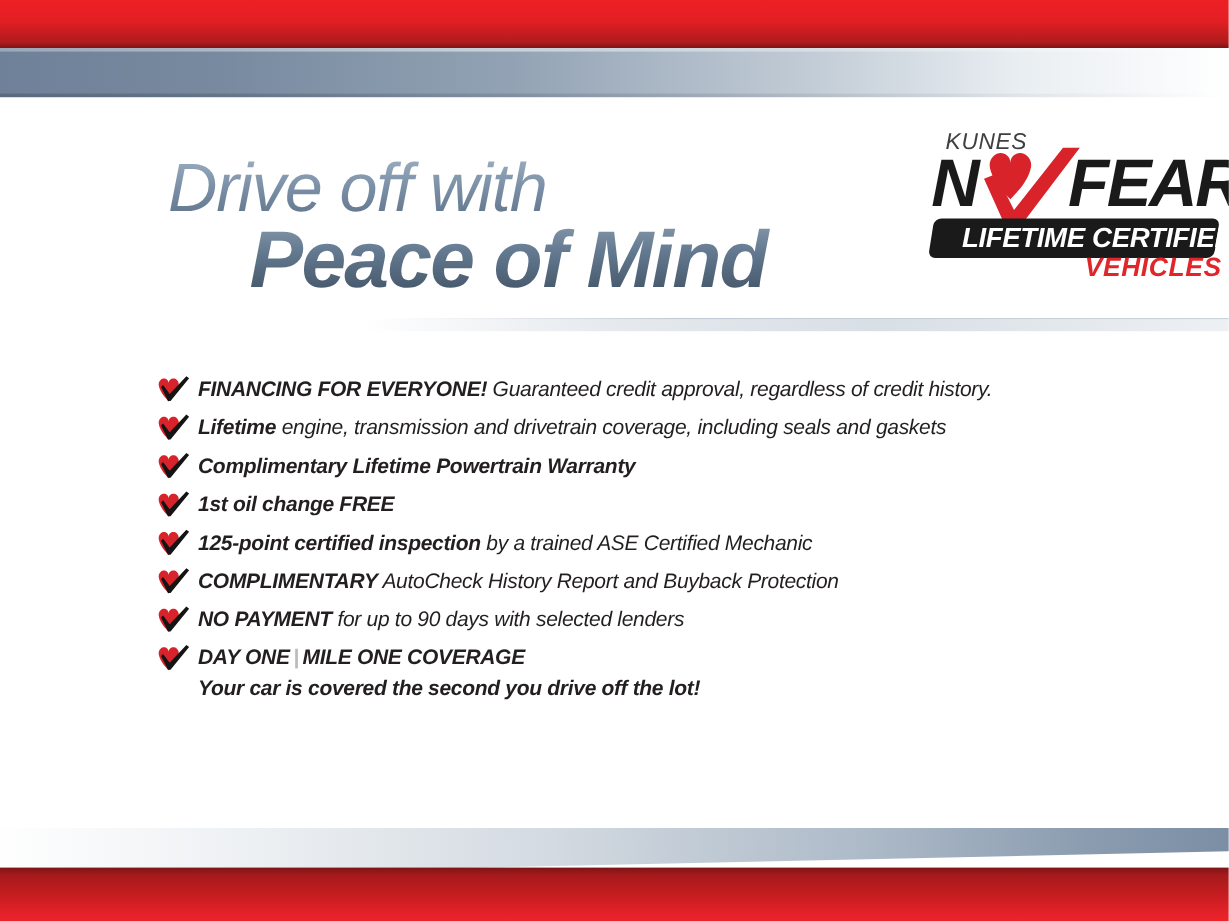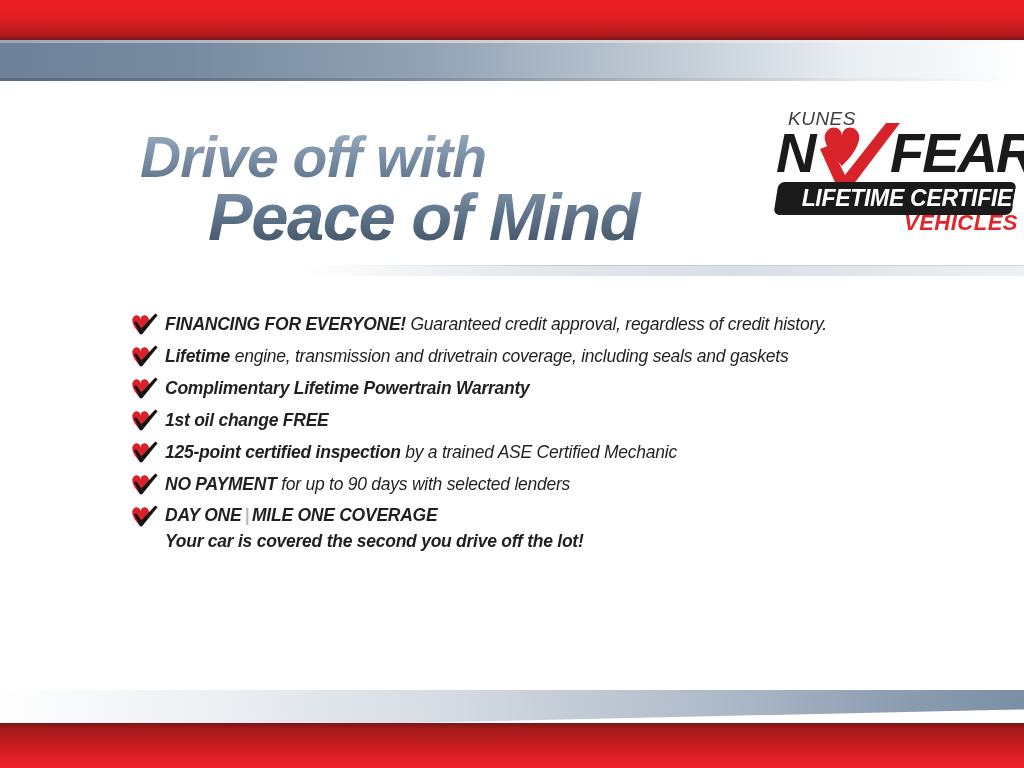--- a/index.html
+++ b/index.html
@@ -82,21 +82,21 @@
   
   .headline-block {
     position: absolute;
     left: 140px;
     top: 128px;
     width: 600px;
   }
   .headline-line1 {
     font-family: "Liberation Sans", sans-serif;
     font-style: italic;
-    font-weight: 700;
+    font-weight: 400;
     font-size: 57px;
     line-height: 58px;
     letter-spacing: -1px;
     background: linear-gradient(to bottom, #9fb0c2 0%, #7d92a8 45%, #5d7288 100%);
     -webkit-background-clip: text;
     background-clip: text;
     color: transparent;
     -webkit-text-fill-color: transparent;
     white-space: nowrap;
   }
@@ -367,20 +367,27 @@
     </div>
 
     <div class="bullet-row">
       <svg class="bullet-icon" viewBox="0 0 28 22">
         <path d="M9.5 6.5 C9.5 2.6, 5.2 1.1, 2.8 3.6 C1.1 5.3, 0.9 7.1, 1.6 9.6 C2.8 14.2, 6.7 18.6, 9.6 21.5 C12.5 18.6, 16.4 14.2, 17.6 9.6 C18.3 7.1, 18.1 5.3, 16.4 3.6 C14 1.1, 9.5 2.6, 9.5 6.5 Z" fill="#d8232a"></path>
         <path d="M3.2 9.6 L4.9 7.9 L10.4 15.3 L24.3 0.5 L26.6 2.2 L11.1 21.2 L9.0 21.2 Z" fill="#141414"></path>
       </svg>
       <div class="bullet-text"><b>125-point certified inspection</b><span class="lite"> by a trained ASE Certified Mechanic</span></div>
     </div>
 
+    <div class="bullet-row">
+      <svg class="bullet-icon" viewBox="0 0 28 22">
+        <path d="M9.5 6.5 C9.5 2.6, 5.2 1.1, 2.8 3.6 C1.1 5.3, 0.9 7.1, 1.6 9.6 C2.8 14.2, 6.7 18.6, 9.6 21.5 C12.5 18.6, 16.4 14.2, 17.6 9.6 C18.3 7.1, 18.1 5.3, 16.4 3.6 C14 1.1, 9.5 2.6, 9.5 6.5 Z" fill="#d8232a"></path>
+        <path d="M3.2 9.6 L4.9 7.9 L10.4 15.3 L24.3 0.5 L26.6 2.2 L11.1 21.2 L9.0 21.2 Z" fill="#141414"></path>
+      </svg>
+      <div class="bullet-text"><b>COMPLIMENTARY</b><span class="lite"> AutoCheck History Report and Buyback Protection</span></div>
+    </div>
 
 
     <div class="bullet-row">
       <svg class="bullet-icon" viewBox="0 0 28 22">
         <path d="M9.5 6.5 C9.5 2.6, 5.2 1.1, 2.8 3.6 C1.1 5.3, 0.9 7.1, 1.6 9.6 C2.8 14.2, 6.7 18.6, 9.6 21.5 C12.5 18.6, 16.4 14.2, 17.6 9.6 C18.3 7.1, 18.1 5.3, 16.4 3.6 C14 1.1, 9.5 2.6, 9.5 6.5 Z" fill="#d8232a"></path>
         <path d="M3.2 9.6 L4.9 7.9 L10.4 15.3 L24.3 0.5 L26.6 2.2 L11.1 21.2 L9.0 21.2 Z" fill="#141414"></path>
       </svg>
       <div class="bullet-text"><b>NO PAYMENT</b><span class="lite"> for up to 90 days with selected lenders</span></div>
     </div>
 

